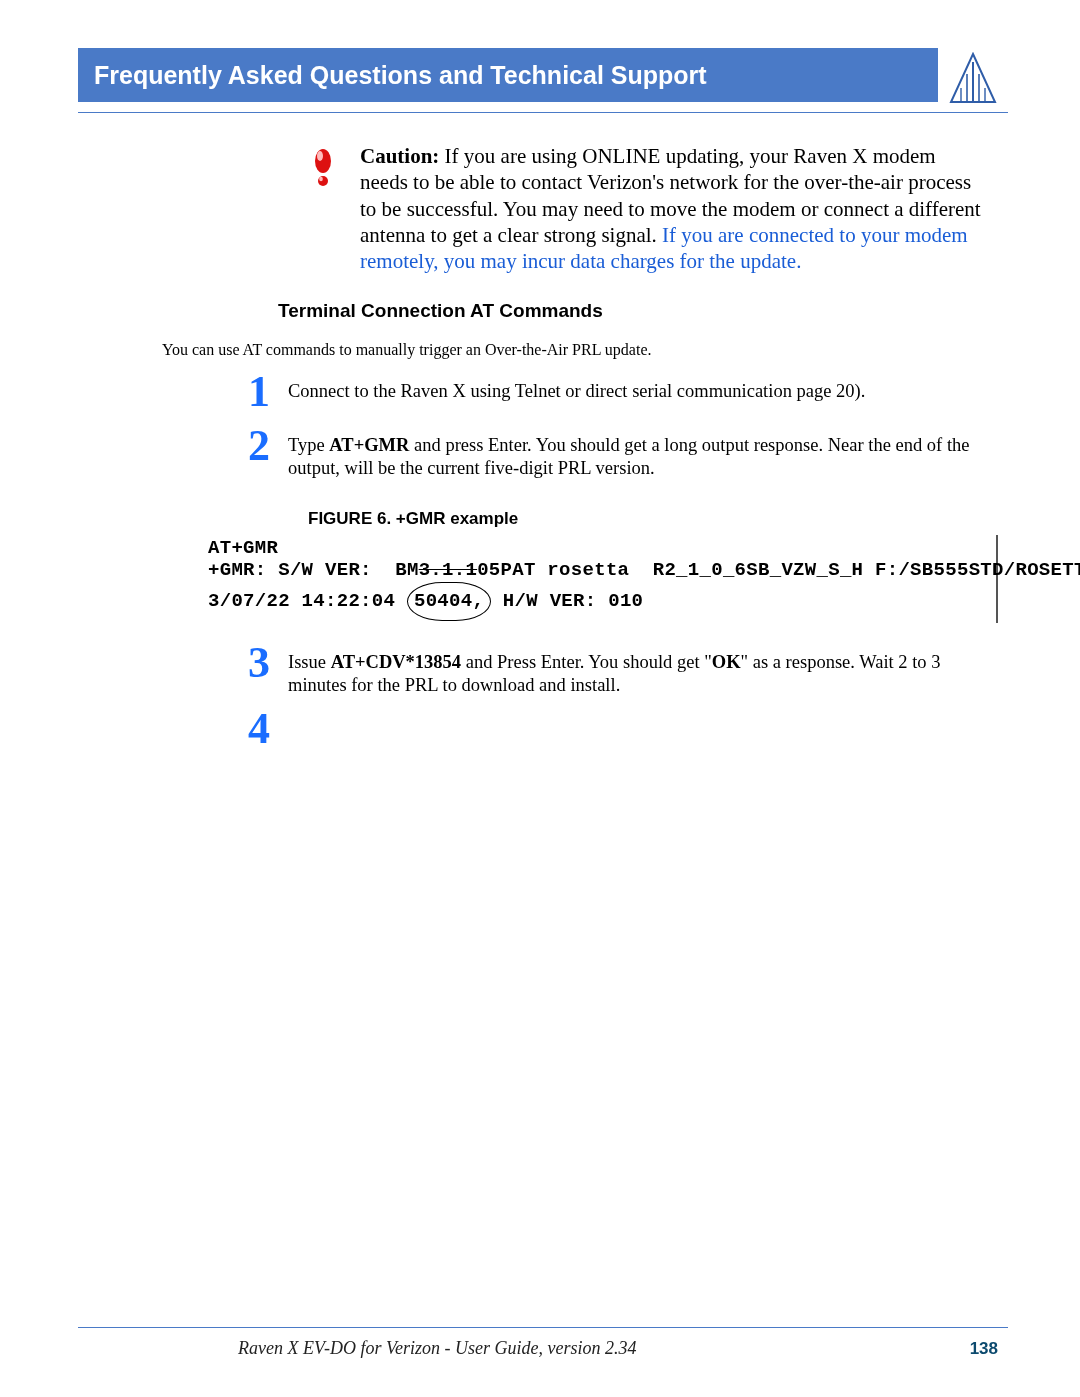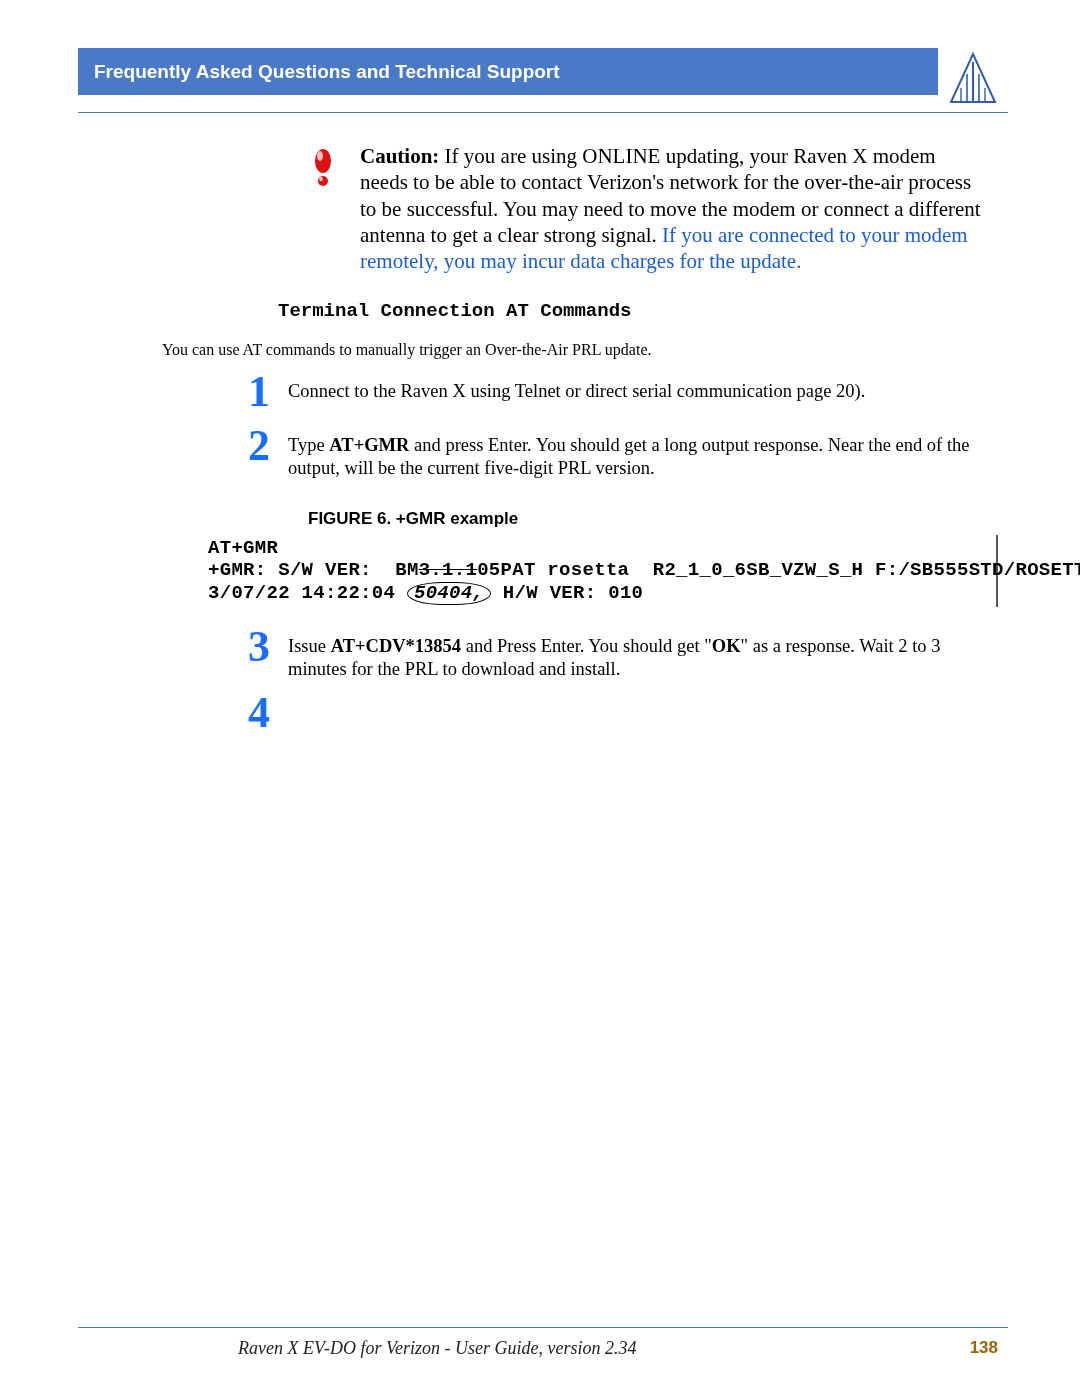--- a/index.html
+++ b/index.html
@@ -18,21 +18,21 @@
     top: 48px;
     width: 930px;
     height: 1300px;
     box-sizing: border-box;
   }
   .header-bar {
     background: #4a7ac7;
     color: #fff;
     font-family: Arial, Helvetica, sans-serif;
     font-weight: bold;
-    font-size: 19px;
+    font-size: 25px;
     padding: 12px 16px;
     border-top: 1px solid #4a7ac7;
   }
   .header-row {
     display: flex;
     align-items: flex-start;
     border-bottom: 1.5px solid #4a7ac7;
     padding-bottom: 6px;
   }
   .header-bar-cell {
@@ -62,21 +62,21 @@
   .caution-icon {
     flex: 0 0 34px;
     padding-top: 4px;
   }
   .caution-text {
     font-size: 21px;
     line-height: 1.25;
   }
   .blue-text { color: #1a5dd6; }
   .section-heading {
-    font-family: Liberation Mono, monospace;
+    font-family: Liberation Sans, sans-serif;
     font-weight: bold;
     font-size: 19px;
     margin-left: 200px;
     margin-top: 26px;
   }
   .body-para {
     font-size: 16px;
     margin-left: 84px;
     margin-right: 20px;
     margin-top: 18px;
@@ -122,53 +122,52 @@
     font-family: "Courier New", Courier, monospace;
     font-weight: bold;
     font-size: 19px;
     line-height: 1.2;
     letter-spacing: 0.3px;
     white-space: pre;
   }
   .circled {
     border: 1.5px solid #000;
     border-radius: 50% / 60%;
-    padding: 0 6px;
+    padding: 8px 6px;
     display: inline-block;
     line-height: 1.1;
-    font-style: italic;
   }
   .strike {
     text-decoration: line-through;
     text-decoration-thickness: 1px;
   }
   .footer {
     position: absolute;
     left: 78px;
     bottom: 38px;
     width: 930px;
     border-top: 1.5px solid #4a7ac7;
     padding-top: 10px;
     display: flex;
     justify-content: space-between;
-    align-items: flex-start;
+    align-items: flex-end;
   }
   .footer-left {
     font-style: italic;
     font-family: Georgia, "Times New Roman", serif;
     font-size: 18px;
     margin-left: 160px;
     color: #222;
   }
   .footer-right {
     font-family: Arial, Helvetica, sans-serif;
     font-weight: bold;
     font-size: 17px;
     margin-right: 10px;
-    color: #a16207;
+    color: #0c4a6e;
   }
   b { font-weight: bold; }
 </style>
 </head>
 <body>
 
 <div class="page">
 
   <div class="header-row">
     <div class="header-bar-cell">

